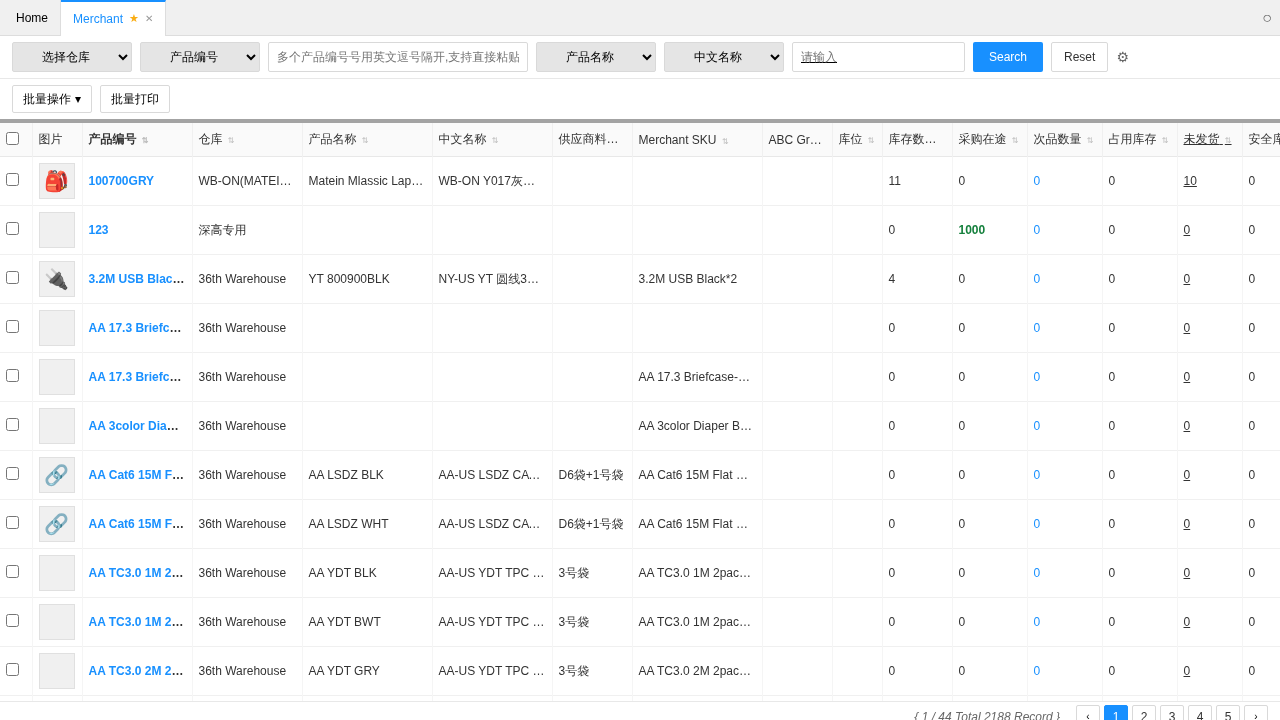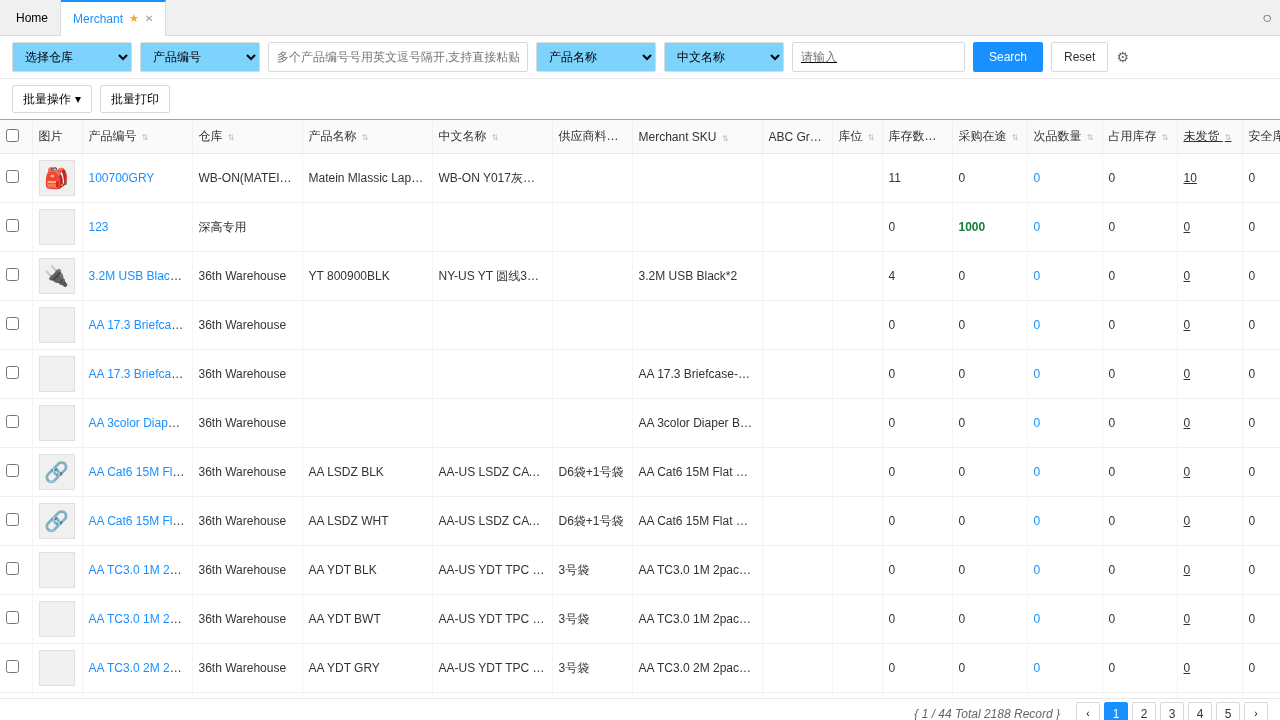--- a/index.html
+++ b/index.html
@@ -43,21 +43,21 @@
       flex-wrap: wrap;
     }
     .toolbar select, .toolbar input {
       border: 1px solid #d9d9d9;
       border-radius: 2px;
       padding: 4px 8px;
       height: 30px;
       outline: none;
       font-size: 12px;
     }
-    .toolbar select { background: #7dd3fc; cursor: pointer; min-width: 120px; }
+    .toolbar select { background: #e5e5e5; cursor: pointer; min-width: 120px; text-align: center; }
     .toolbar input { min-width: 80px; }
     .toolbar .input-wide { min-width: 260px; }
     .toolbar .input-med { min-width: 160px; text-decoration: underline; }
     .btn-search {
       background: #1890ff;
       color: #fff;
       border: none;
       border-radius: 2px;
       height: 30px;
       padding: 0 16px;
@@ -74,21 +74,21 @@
       cursor: pointer;
       font-size: 12px;
     }
     .filter-icon { font-size: 14px; color: #666; cursor: pointer; }
 
     .action-bar {
       display: flex;
       align-items: center;
       background: #fff;
       padding: 6px 12px;
-      border-bottom: 1px solid #a3a3a3;
+      border-bottom: 4px solid #a3a3a3;
       gap: 8px;
     }
     .btn-batch {
       background: #fff;
       border: 1px solid #d9d9d9;
       border-radius: 2px;
       height: 28px;
       padding: 0 10px;
       cursor: pointer;
       font-size: 12px;
@@ -155,21 +155,21 @@
       display: flex;
       align-items: center;
       justify-content: center;
       color: #bbb;
       font-size: 16px;
     }
     input[type="checkbox"] { cursor: pointer; }
 
     .col-checkbox { width: 32px; }
     .col-img { width: 50px; }
-    .col-sku { width: 110px; }
+    .col-sku { width: 110px; font-weight: bold; }
     .col-wh { width: 110px; }
     .col-name { width: 130px; }
     .col-cname { width: 120px; }
     .col-supplier { width: 80px; }
     .col-msku { width: 130px; }
     .col-abc { width: 70px; }
     .col-loc { width: 50px; }
     .col-num { width: 70px; }
     .col-po { width: 75px; }
     .col-secondary { width: 75px; }

